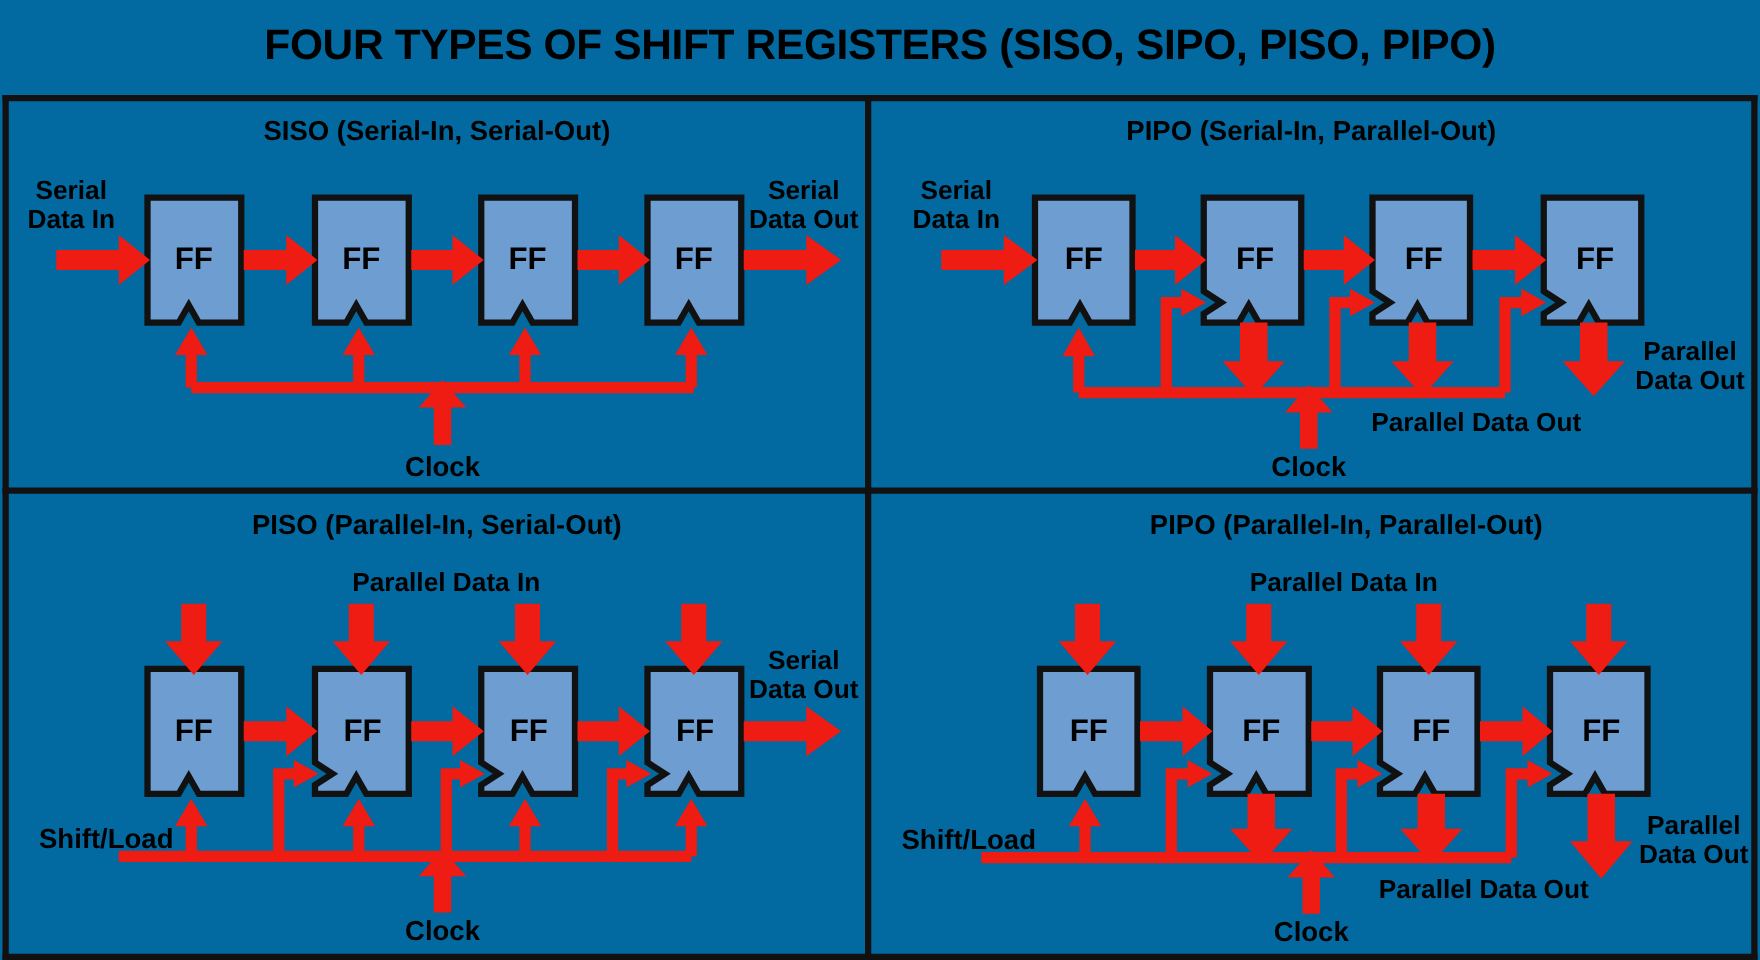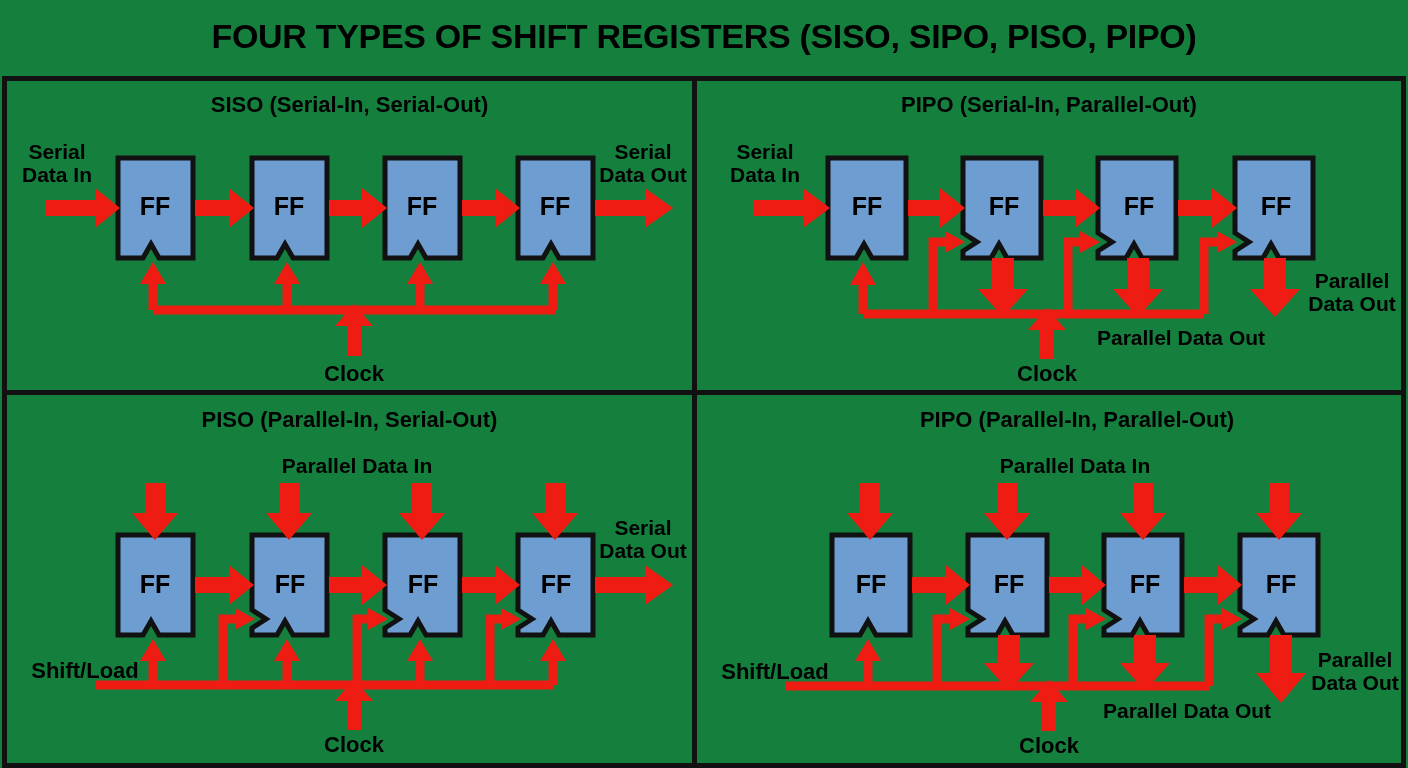--- a/index.html
+++ b/index.html
@@ -1,17 +1,17 @@
 <!DOCTYPE html>
 <html><head>
 <meta charset="utf-8">
 <style>
   html,body{margin:0;padding:0;background:#ffffff;}
   body{width:1408px;height:768px;overflow:hidden;font-family:"Liberation Sans",sans-serif;}
-  #root{position:relative;width:1408px;height:768px;background:#15803d;}
+  #root{position:relative;width:1408px;height:768px;background:#0369a1;}
   .title{
     position:absolute;left:0;top:4px;width:1408px;height:64px;
     display:flex;align-items:center;justify-content:center;
     font-weight:bold;font-size:34px;letter-spacing:-0.3px;color:#000;
     font-family:"Liberation Sans",sans-serif;white-space:nowrap;
   }
   .grid-border{position:absolute;background:#111;}
   .panel{position:absolute;}
   .panel-title{
     position:absolute;width:100%;text-align:center;

